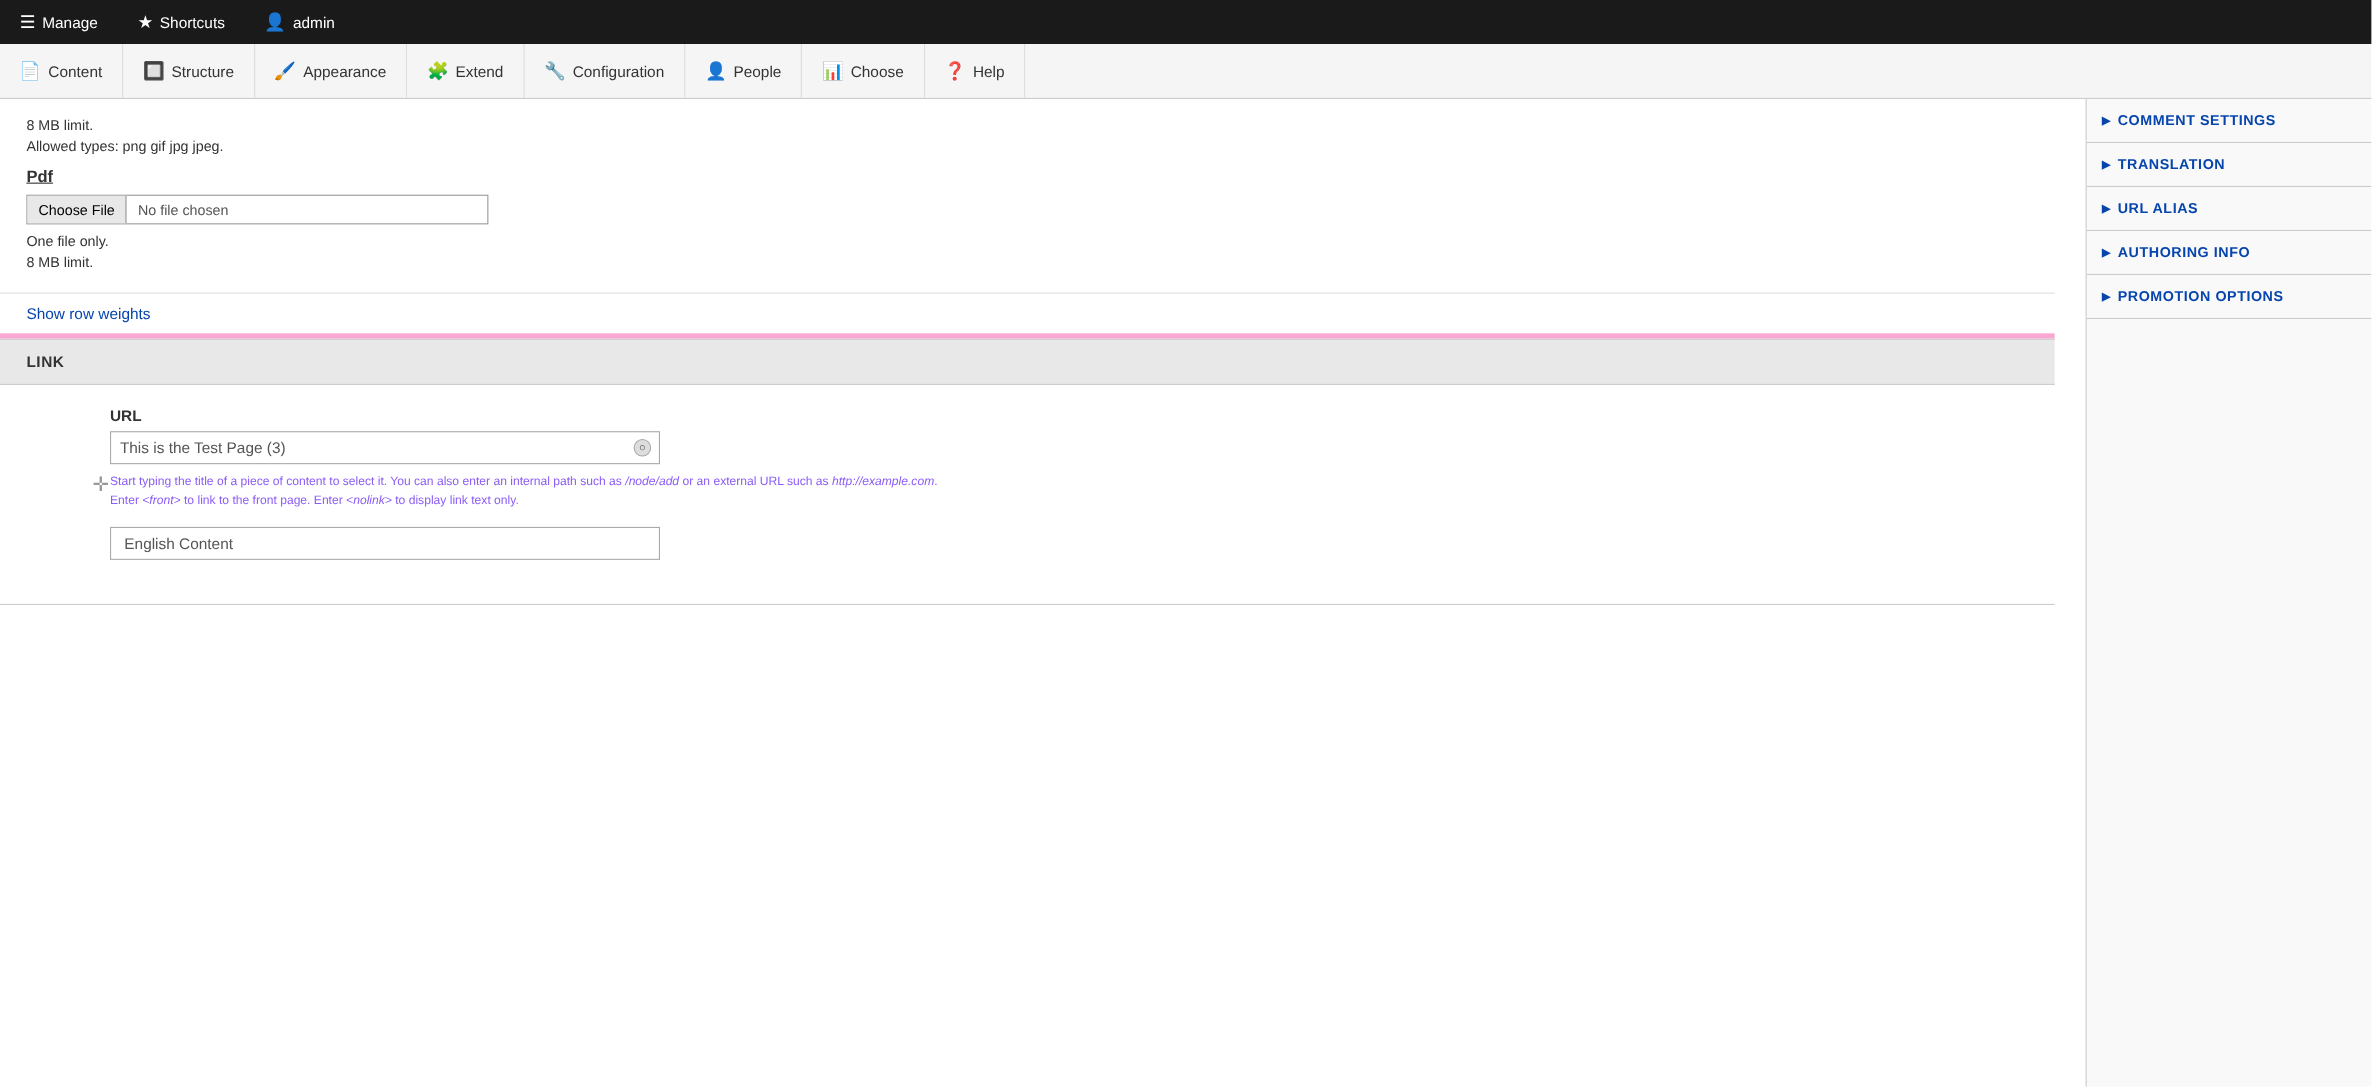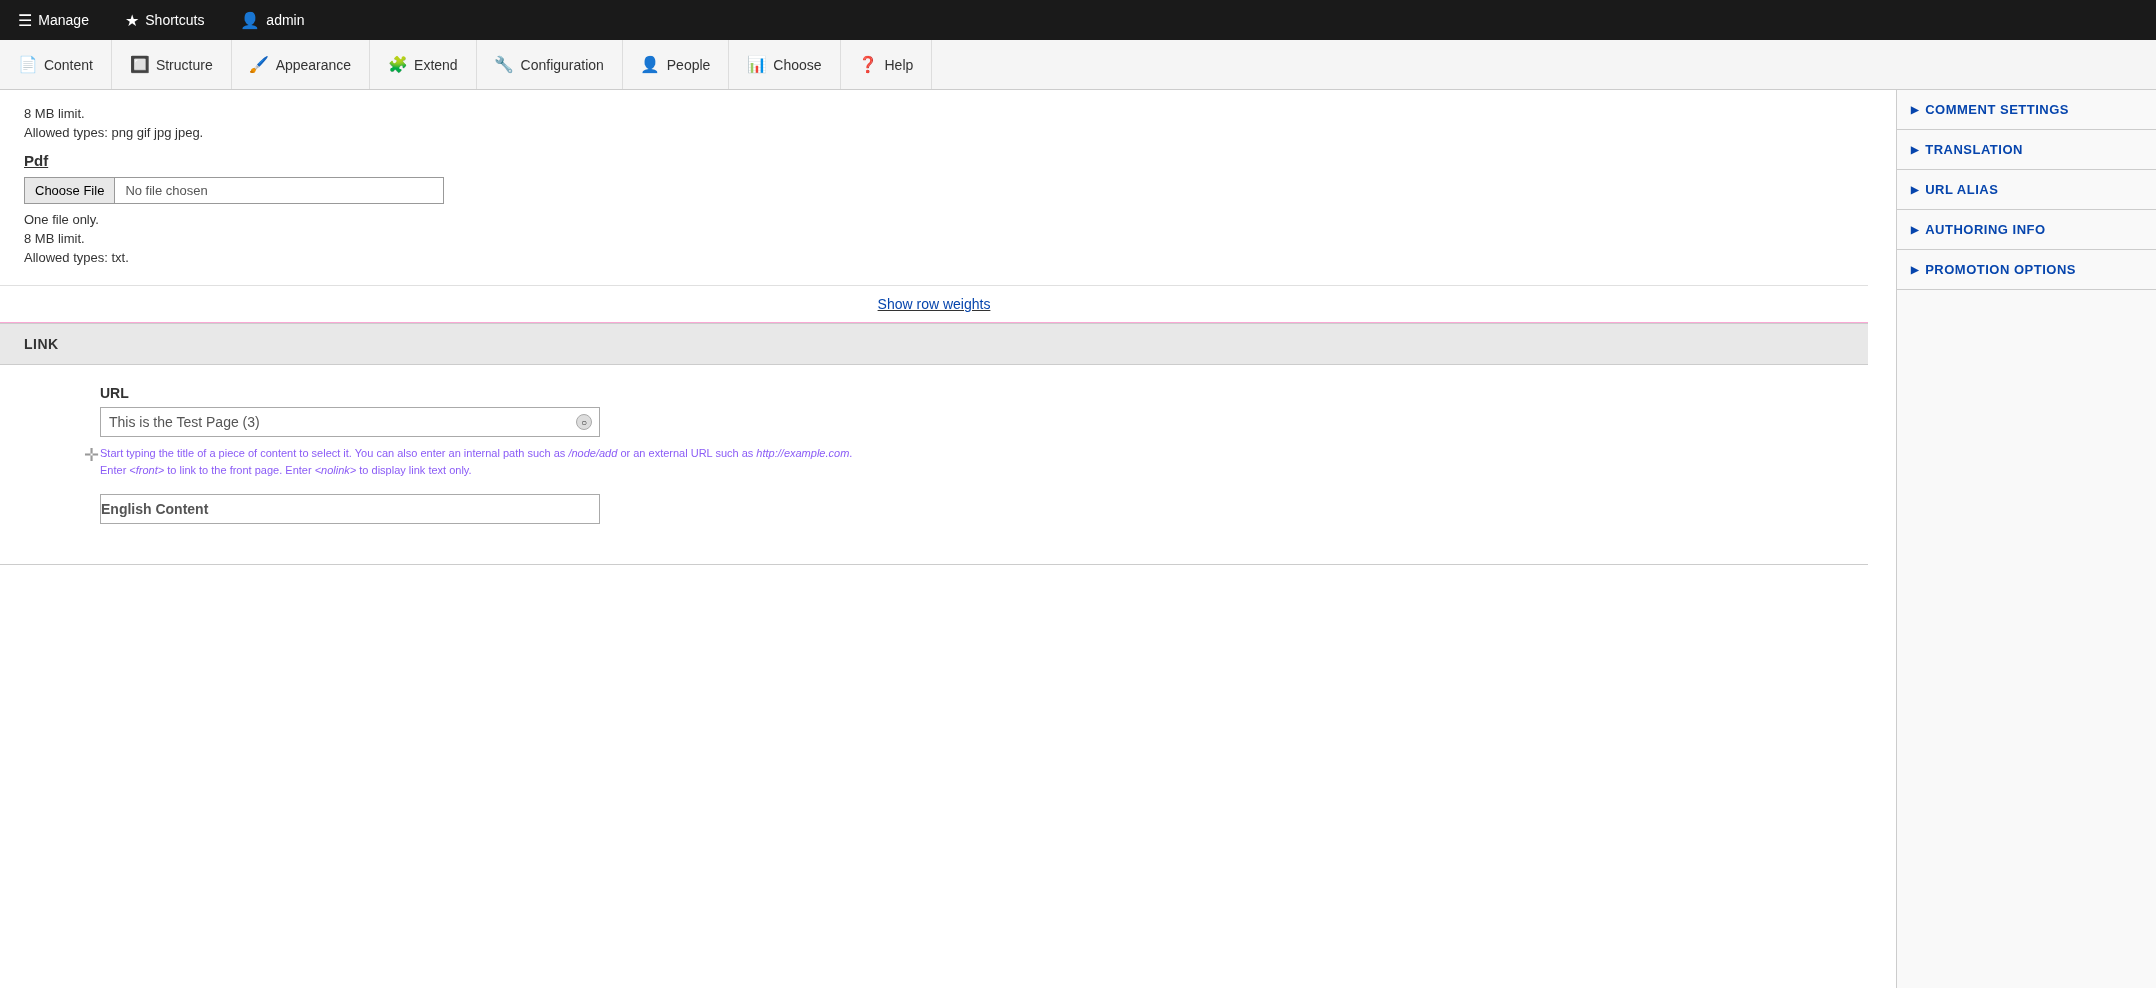--- a/index.html
+++ b/index.html
@@ -98,24 +98,23 @@
     }
     .no-file-text {
       padding: 5px 10px;
       font-size: 13px;
       color: #555;
       flex: 1;
     }
 
     
     .show-row-weights-row {
-      text-align: center;
+      text-align: left;
       padding: 10px 24px;
-      border-bottom: 1px solid #f9a8d4;
-      text-decoration: underline;
+      border-bottom: 5px solid #f9a8d4;
     }
     .show-row-weights-link {
       color: #0645ad;
       font-size: 14px;
       cursor: pointer;
       text-decoration: none;
     }
 
     
     .link-section-header {
@@ -194,24 +193,23 @@
       line-height: 1.5;
       margin-bottom: 16px;
     }
     .help-text em, .help-text i {
       font-style: italic;
     }
 
     .link-text-input {
       width: 500px;
       border: 1px solid #aaa;
-      padding: 6px 0;
+      padding: 6px 12px;
       font-size: 14px;
       color: #555;
-      font-weight: bold;
     }
 
     
     .right-sidebar {
       width: 260px;
       border-left: 1px solid #ccc;
       background: #f9f9f9;
       flex-shrink: 0;
     }
 
@@ -302,21 +300,20 @@
     <div class="pdf-section">
       <div class="limit-text">8 MB limit.</div>
       <div class="limit-text">Allowed types: png gif jpg jpeg.</div>
       <div class="pdf-label">Pdf</div>
       <div class="file-input-row">
         <button class="choose-file-btn">Choose File</button>
         <span class="no-file-text">No file chosen</span>
       </div>
       <div class="limit-text">One file only.</div>
       <div class="limit-text">8 MB limit.</div>
-      <div class="limit-text">Allowed types: txt.</div>
     </div>
 
     <div class="show-row-weights-row">
       <a class="show-row-weights-link">Show row weights</a>
     </div>
 
     <div class="link-section-header">LINK</div>
 
     <div class="link-section-body">
       <div class="link-row-wrapper">

